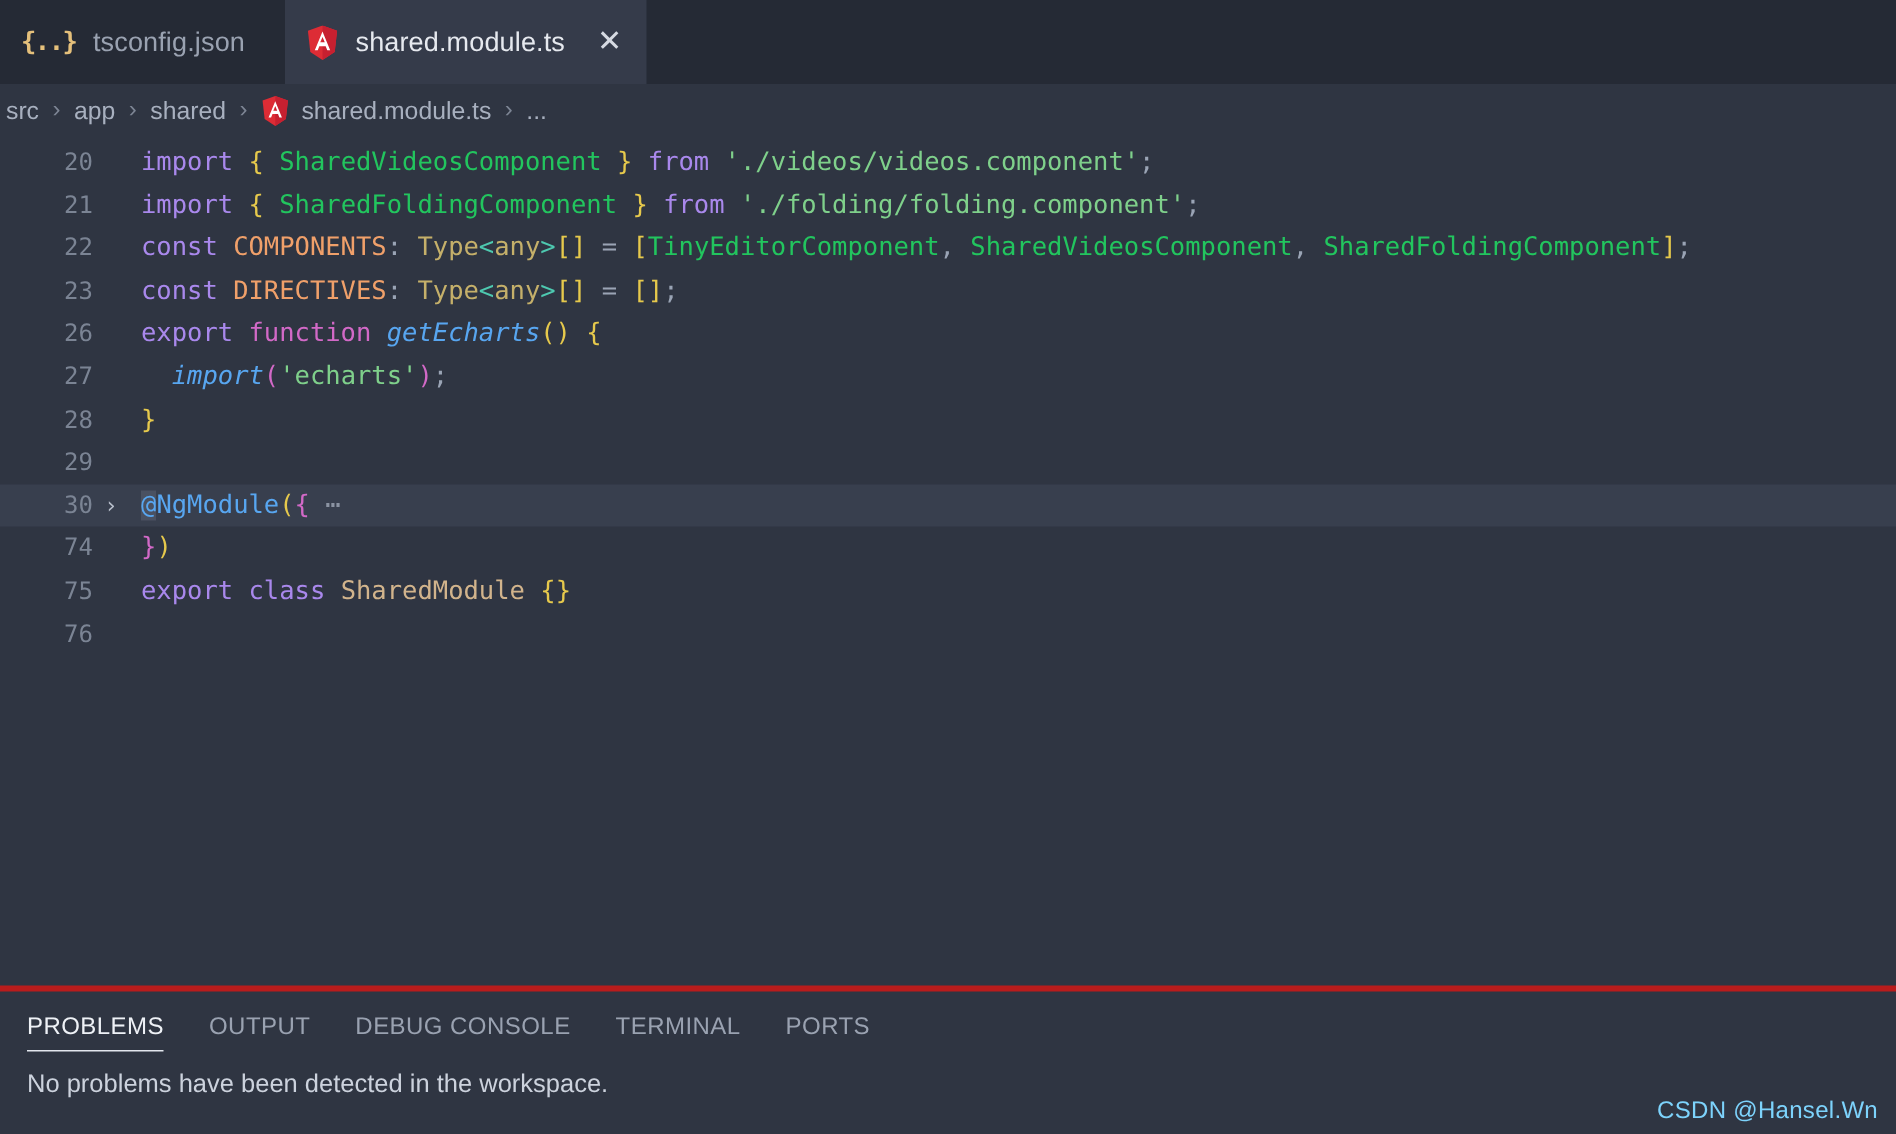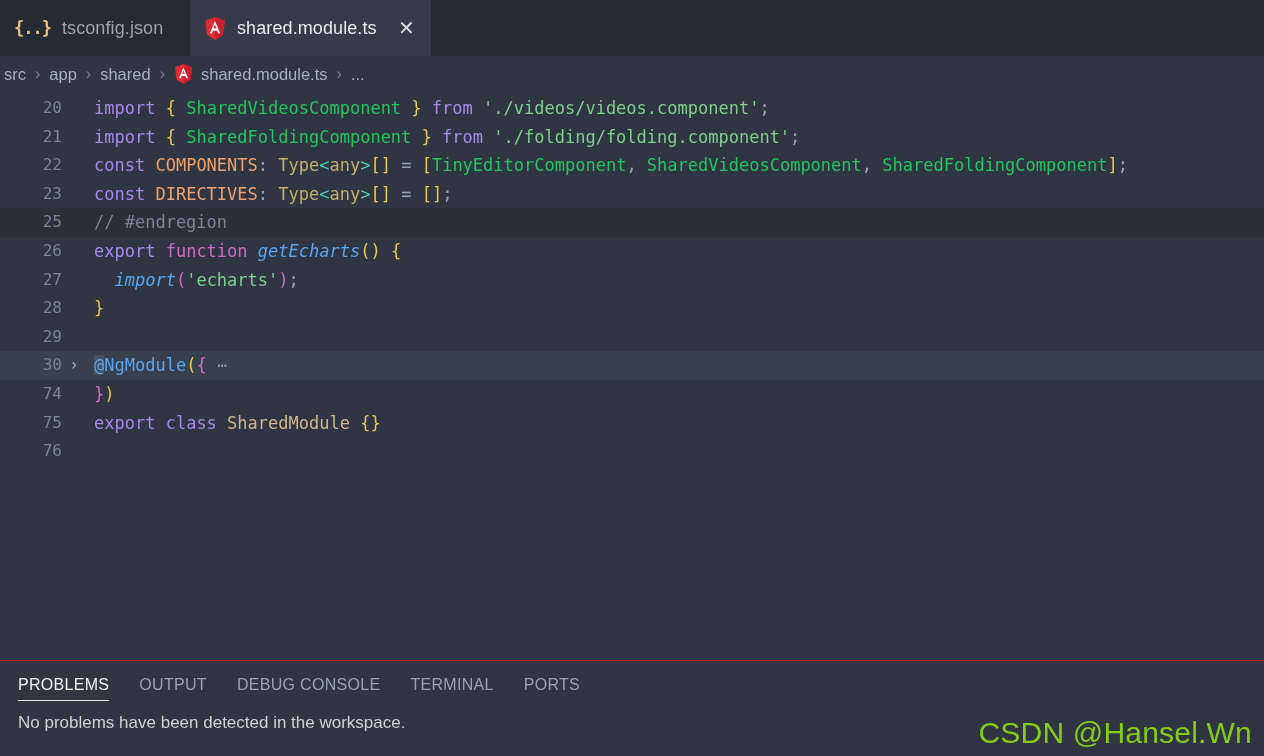--- a/index.html
+++ b/index.html
@@ -166,21 +166,21 @@
   .t-dec     { color: #58a6f0; }  
   .t-at      { color: #58a6f0; background: #4a5161; }
   .t-id      { color: #d2b48c; }  
   .t-dots    { color: #8b93a2; }
 
   
   .panel {
     height: 95px;
     min-height: 95px;
     background: #2f3542;
-    border-top: 1px solid #b91c1c;
+    border-top: 4px solid #b91c1c;
     position: relative;
   }
   .panel-header {
     height: 48px;
     display: flex;
     align-items: center;
     padding-left: 18px;
     position: relative;
   }
   .panel-tabs {
@@ -212,22 +212,22 @@
   .panel-body {
     padding: 4px 0 0 18px;
     font-size: 17px;
     color: #ccd2dd;
   }
 
   .watermark {
     position: absolute;
     right: 12px;
     bottom: 6px;
-    font-size: 30px;
-    color: #84cc16;
+    font-size: 16px;
+    color: #7dd3fc;
     font-family: "Liberation Sans", sans-serif;
     letter-spacing: .2px;
     user-select: none;
   }
 </style>
 </head>
 <body>
 
 <div class="vscode-window">
 
@@ -271,21 +271,20 @@
     </span>
     <span class="crumb-sep">›</span>
     <span class="crumb">...</span>
   </div>
 
   <div class="editor" id="editor">
       <div class="code-line"><span class="gutter">20</span><span class="fold"></span><span class="code-text"><span class="t-kw">import</span><span> </span><span class="t-brace">{</span><span> </span><span class="t-cls">SharedVideosComponent</span><span> </span><span class="t-brace">}</span><span> </span><span class="t-kw">from</span><span> </span><span class="t-str">'./videos/videos.component'</span><span class="t-op">;</span></span></div>
       <div class="code-line"><span class="gutter">21</span><span class="fold"></span><span class="code-text"><span class="t-kw">import</span><span> </span><span class="t-brace">{</span><span> </span><span class="t-cls">SharedFoldingComponent</span><span> </span><span class="t-brace">}</span><span> </span><span class="t-kw">from</span><span> </span><span class="t-str">'./folding/folding.component'</span><span class="t-op">;</span></span></div>
       <div class="code-line"><span class="gutter">22</span><span class="fold"></span><span class="code-text"><span class="t-kw">const</span><span> </span><span class="t-var">COMPONENTS</span><span class="t-op">: </span><span class="t-type">Type</span><span class="t-angle">&lt;</span><span class="t-type">any</span><span class="t-angle">&gt;</span><span class="t-brace">[]</span><span class="t-op"> = </span><span class="t-brace">[</span><span class="t-cls">TinyEditorComponent</span><span class="t-op">, </span><span class="t-cls">SharedVideosComponent</span><span class="t-op">, </span><span class="t-cls">SharedFoldingComponent</span><span class="t-brace">]</span><span class="t-op">;</span></span></div>
       <div class="code-line"><span class="gutter">23</span><span class="fold"></span><span class="code-text"><span class="t-kw">const</span><span> </span><span class="t-var">DIRECTIVES</span><span class="t-op">: </span><span class="t-type">Type</span><span class="t-angle">&lt;</span><span class="t-type">any</span><span class="t-angle">&gt;</span><span class="t-brace">[]</span><span class="t-op"> = </span><span class="t-brace">[]</span><span class="t-op">;</span></span></div>
-      <div class="code-line hl-region"><span class="gutter">25</span><span class="fold"></span><span class="code-text"><span class="t-comment">// #endregion</span></span></div>
       <div class="code-line"><span class="gutter">26</span><span class="fold"></span><span class="code-text"><span class="t-kw">export</span><span> </span><span class="t-kw2">function</span><span> </span><span class="t-fn">getEcharts</span><span class="t-brace">()</span><span> </span><span class="t-brace">{</span></span></div>
       <div class="code-line"><span class="gutter">27</span><span class="fold"></span><span class="code-text"><span>  </span><span class="t-fn">import</span><span class="t-paren-m">(</span><span class="t-str">'echarts'</span><span class="t-paren-m">)</span><span class="t-op">;</span></span></div>
       <div class="code-line"><span class="gutter">28</span><span class="fold"></span><span class="code-text"><span class="t-brace">}</span></span></div>
       <div class="code-line"><span class="gutter">29</span><span class="fold"></span><span class="code-text"></span></div>
       <div class="code-line hl-folded"><span class="gutter">30</span><span class="fold">›</span><span class="code-text"><span class="t-at">@</span><span class="t-dec">NgModule</span><span class="t-brace">(</span><span class="t-paren-m">{</span><span class="t-dots"> ⋯</span></span></div>
       <div class="code-line"><span class="gutter">74</span><span class="fold"></span><span class="code-text"><span class="t-paren-m">}</span><span class="t-brace">)</span></span></div>
       <div class="code-line"><span class="gutter">75</span><span class="fold"></span><span class="code-text"><span class="t-kw">export</span><span> </span><span class="t-kw">class</span><span> </span><span class="t-id">SharedModule</span><span> </span><span class="t-brace">{}</span></span></div>
       <div class="code-line"><span class="gutter">76</span><span class="fold"></span><span class="code-text"></span></div>
     </div>
 

